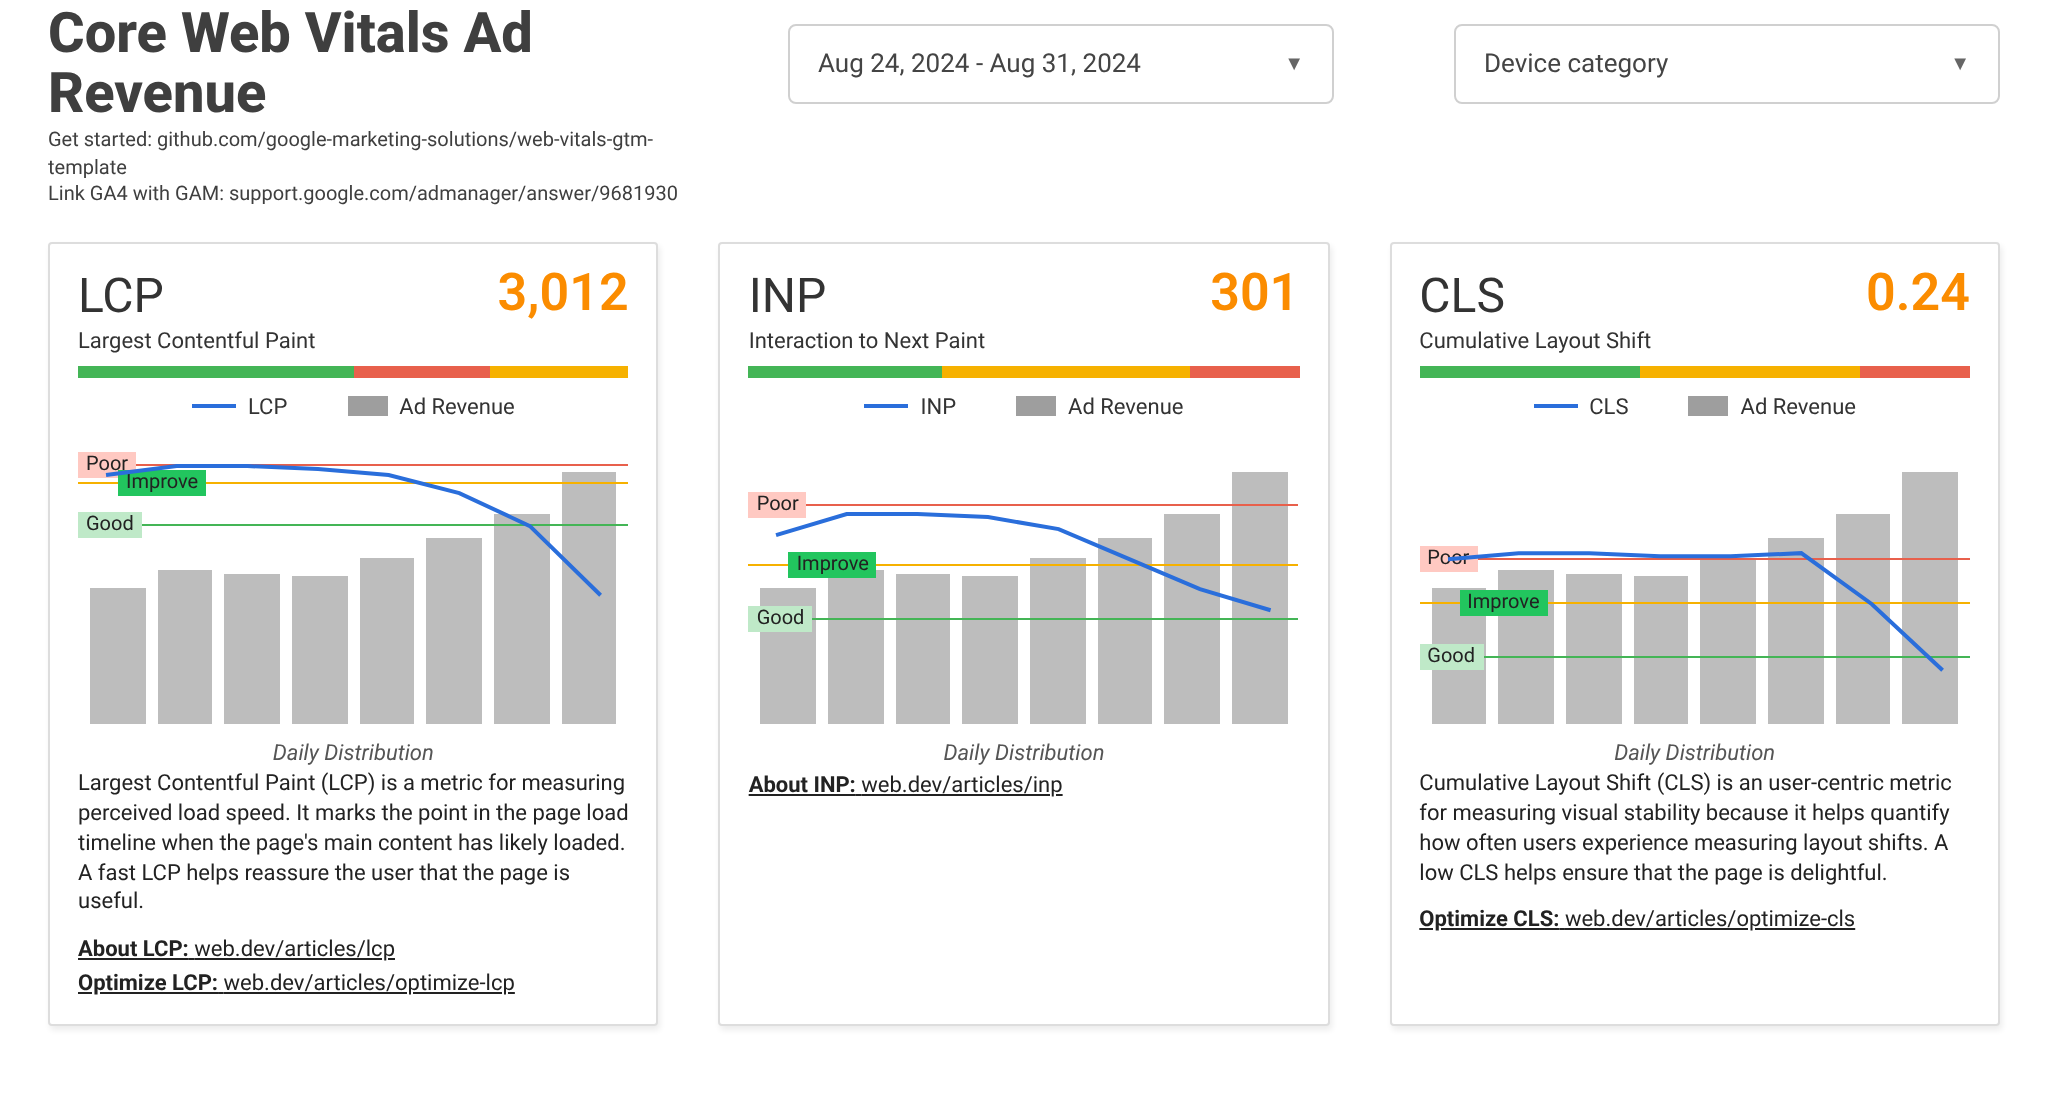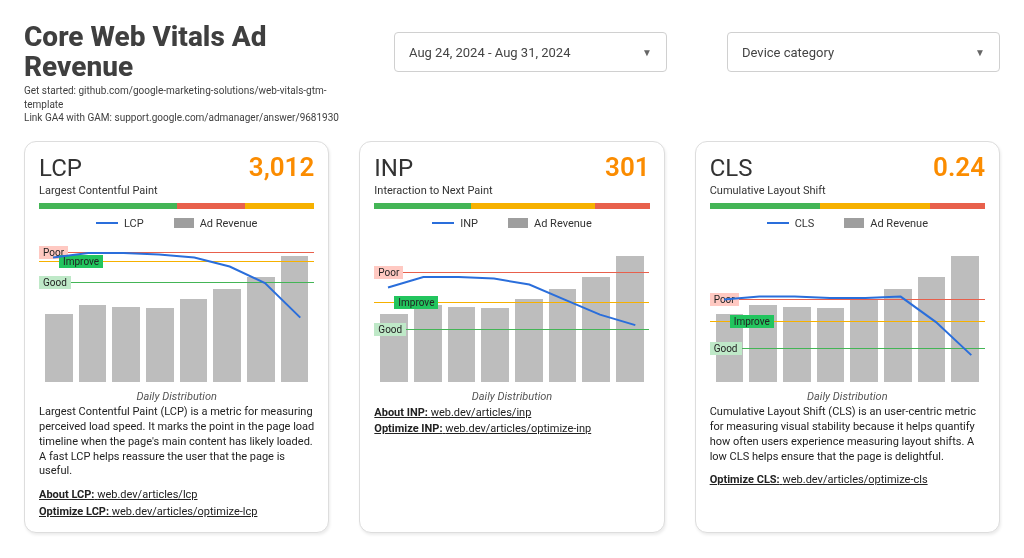--- a/index.html
+++ b/index.html
@@ -3,42 +3,42 @@
 <meta charset="utf-8">
 <style>
   * { box-sizing: border-box; }
   html, body {
     margin: 0; padding: 0;
     font-family: 'Segoe UI', Roboto, Arial, sans-serif;
     background: #fff;
     color: #222;
     width: 1024px; height: 558px; overflow: hidden;
   }
-  .page { padding: 22px 24px 10px 24px; }
+  .page { padding: 2px 24px 10px 24px; }
   .header-row { display: flex; align-items: flex-start; gap: 40px; }
   .title-block { flex: 0 0 auto; width: 330px; }
   .page-title { font-size: 28px; font-weight: 800; line-height: 1.08; color: #3f3f3f; margin: 0 0 2px 0; }
   .sub-links { font-size: 10px; color: #3f3f3f; line-height: 1.35; }
   .controls { display: flex; gap: 60px; flex: 1; margin-top: 10px; }
   .dropdown {
     flex: 1;
     border: 1px solid #d0d0d0;
     border-radius: 4px;
     height: 40px;
     padding: 0 14px;
     display: flex; align-items: center; justify-content: space-between;
     font-size: 13px; color: #444;
   }
   .caret-down { font-size: 10px; color: #666; }
 
   .cards { display: flex; gap: 30px; margin-top: 16px; }
   .card {
     flex: 1;
     border: 1px solid #ddd;
-    border-radius: 12px;
+    border-radius: 2px;
     padding: 10px 14px 12px 14px;
     box-shadow: 1px 2px 3px rgba(0,0,0,0.08);
     background: #fff;
     display: flex; flex-direction: column;
   }
   .metric-row { display:flex; align-items:flex-end; justify-content:space-between; }
   .metric-abbr { font-size: 24px; font-weight: 400; color: #333; }
   .metric-value { font-size: 26px; font-weight: 600; color: #fb8c00; }
   .metric-name { font-size: 11px; color: #333; margin-top: 2px; }
   .threshold-bar { height: 6px; width: 100%; display:flex; margin-top: 6px; }
@@ -211,21 +211,20 @@
             </div>
             <svg class="series-line" viewBox="0 0 275 150" preserveAspectRatio="none">
               <polyline points="14,55.5 49.285714285714285,45 84.57142857142857,45 119.85714285714286,46.500000000000014 155.14285714285714,52.5 190.42857142857142,67.5 225.71428571428572,82.5 261,93"></polyline>
             </svg>
           </div>
         <div class="chart-caption">Daily Distribution</div>
       </div>
 
       <div class="refs">
         <div><b>About INP:</b> <span>web.dev/articles/inp</span></div>
-        <div><b>Optimize INP:</b> <span>web.dev/articles/optimize-inp</span></div>
       </div>
     </div>
 
     <div class="card">
       <div class="metric-row">
         <div class="metric-abbr">CLS</div>
         <div class="metric-value">0.24</div>
       </div>
       <div class="metric-name">Cumulative Layout Shift</div>
       <div class="threshold-bar">

